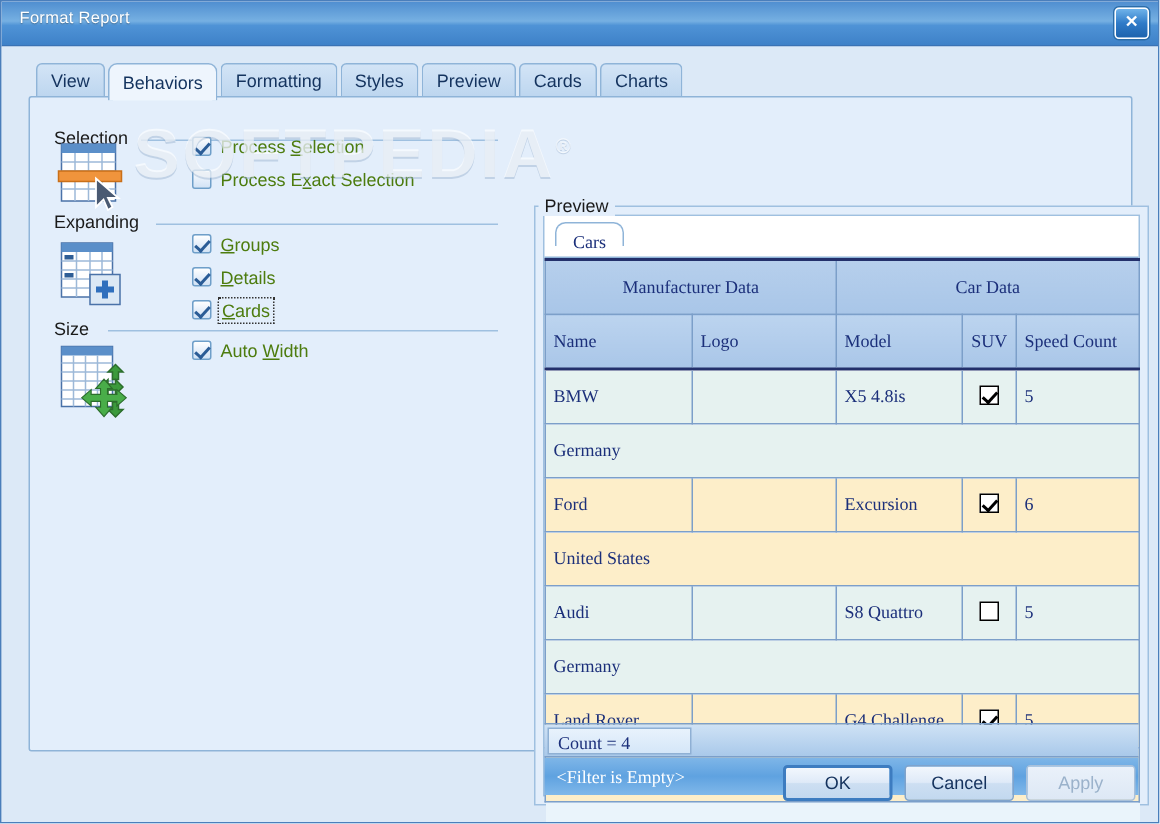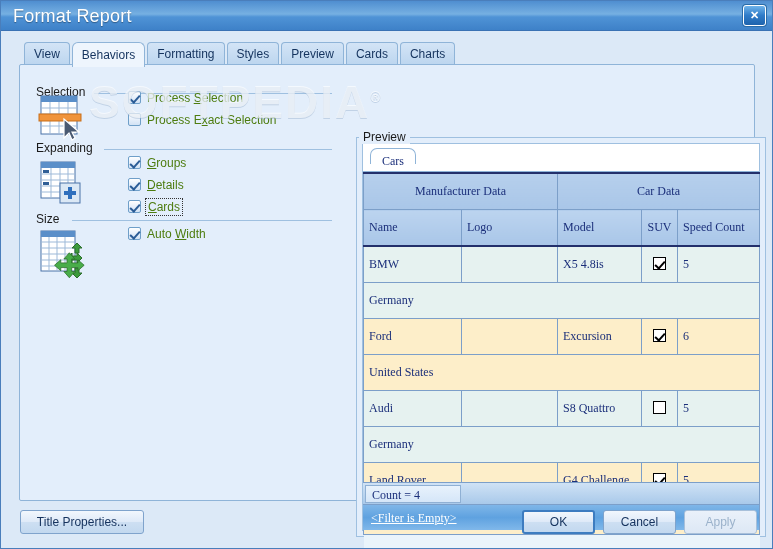--- a/index.html
+++ b/index.html
@@ -19,21 +19,21 @@
 
   
   .titlebar {
     position: absolute; left: 0; top: 0;
     width: 771px; height: 30px;
     background: linear-gradient(to bottom, #4f8ed0 0%, #76b0e2 45%, #4f93d6 55%, #3e81c8 100%);
     border-bottom: 1px solid #3a72b4;
   }
   .titlebar-text {
     position: absolute; left: 12px; top: 5px;
-    font-size: 18px; color: #ffffff;
+    font-size: 11px; color: #ffffff;
     text-shadow: 0 1px 1px rgba(0,0,0,0.35);
     letter-spacing: .2px;
   }
   .close-btn {
     position: absolute; right: 6px; top: 4px;
     width: 23px; height: 21px;
     border-radius: 3px;
     background: linear-gradient(to bottom, #6fb3ea 0%, #2f7bc8 50%, #1e63ad 100%);
     border: 1px solid #ffffff;
     box-shadow: 0 0 0 1px #2b6ca8;
@@ -264,21 +264,21 @@
     font-size: 12px; color: #1b2f7a;
     line-height: 18px; padding-left: 6px;
   }
   .filter-bar {
     position: absolute; left: 0; bottom: 0;
     width: 396px; height: 26px;
     background: linear-gradient(to bottom, #7fb6e8 0%, #5fa2e0 50%, #80b8ea 100%);
     border-top: 1px solid #7c9fc9;
     font-family: "Liberation Serif", serif;
     font-size: 12px; color: #ffffff;
-    line-height: 26px; padding-left: 8px; text-decoration: underline;
+    line-height: 26px; padding-left: 8px;
   }
 
   
   .btn {
     position: absolute;
     height: 24px;
     background: linear-gradient(to bottom, #f2f7fd 0%, #dfeaf8 48%, #cddff2 52%, #c2d8ef 100%);
     border: 1px solid #7fa3cc;
     border-radius: 3px;
     font-size: 12px; color: #15325d;
@@ -487,20 +487,19 @@
           </div>
           <div class="filter-bar">&lt;Filter is Empty&gt;</div>
 
         </div>
       </div>
 
     </div>
 
     <div class="watermark"><span>SOFTPEDIA</span><span class="reg">®</span></div>
 
-    <div class="btn" style="left:19px; top:479px; width:124px;">Title Properties...</div>
 
     <div class="btn default" style="left:521px; top:479px; width:73px;">OK</div>
     <div class="btn" style="left:602px; top:479px; width:73px;">Cancel</div>
     <div class="btn disabled" style="left:683px; top:479px; width:73px;">Apply</div>
 
   </div>
 </div>
 
 </body></html>

